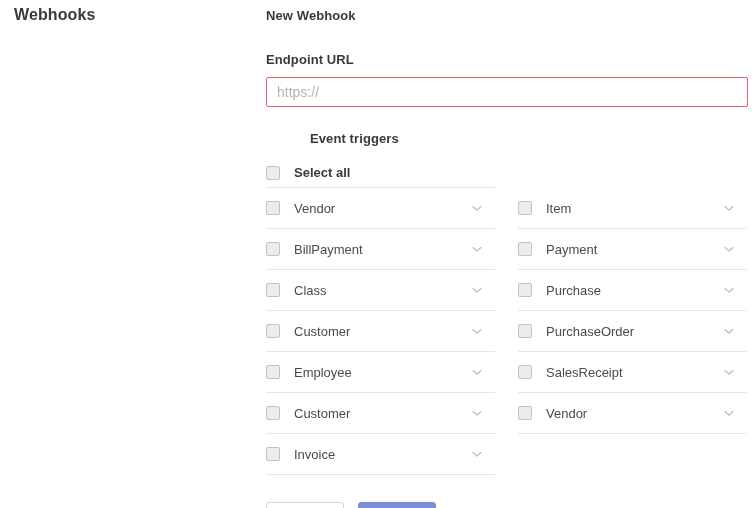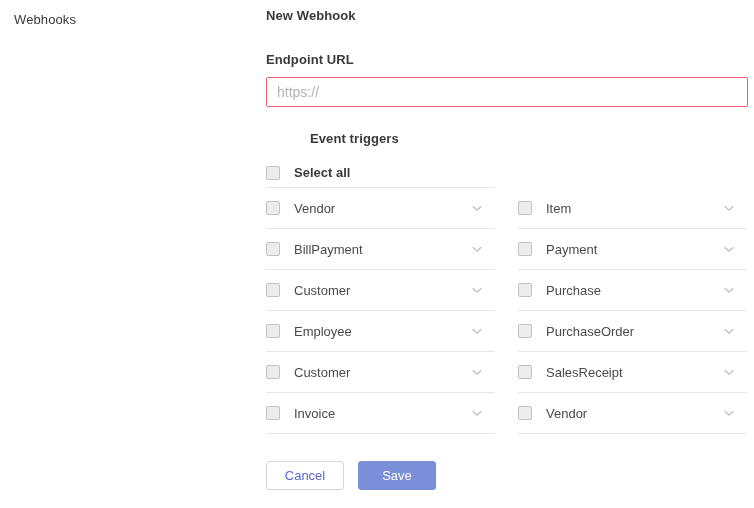--- a/index.html
+++ b/index.html
@@ -15,23 +15,23 @@
     font-size: 13px;
     color: #3c3c3c;
     position: relative;
     overflow: hidden;
   }
 
   
   .page-heading {
     position: absolute;
     left: 14px;
-    top: 12px;
-    font-size: 13px;
-    font-weight: normal;
+    top: 6px;
+    font-size: 16px;
+    font-weight: bold;
     color: #3a3a3a;
     letter-spacing: 0.1px;
   }
 
   
   .panel {
     position: absolute;
     left: 266px;
     top: 0px;
     width: 488px;
@@ -211,20 +211,29 @@
           <span class="cbx"></span>
           <span class="trig-label">BillPayment</span>
           <span class="chev">
             <svg viewBox="0 0 12 12" width="12" height="12" aria-hidden="true">
               <path d="M2 4.5 L6 8.2 L10 4.5" fill="none" stroke="#b8b8b8" stroke-width="1.1" stroke-linecap="round" stroke-linejoin="round"></path>
             </svg>
           </span>
         </div>
         <div class="trig-row">
           <span class="cbx"></span>
+          <span class="trig-label">Class</span>
+          <span class="chev">
+            <svg viewBox="0 0 12 12" width="12" height="12" aria-hidden="true">
+              <path d="M2 4.5 L6 8.2 L10 4.5" fill="none" stroke="#b8b8b8" stroke-width="1.1" stroke-linecap="round" stroke-linejoin="round"></path>
+            </svg>
+          </span>
+        </div>
+        <div class="trig-row">
+          <span class="cbx"></span>
           <span class="trig-label">Customer</span>
           <span class="chev">
             <svg viewBox="0 0 12 12" width="12" height="12" aria-hidden="true">
               <path d="M2 4.5 L6 8.2 L10 4.5" fill="none" stroke="#b8b8b8" stroke-width="1.1" stroke-linecap="round" stroke-linejoin="round"></path>
             </svg>
           </span>
         </div>
         <div class="trig-row">
           <span class="cbx"></span>
           <span class="trig-label">Employee</span>

